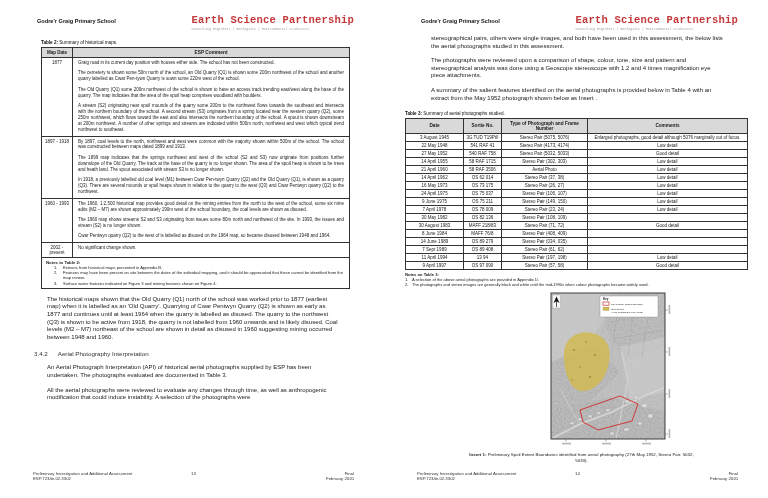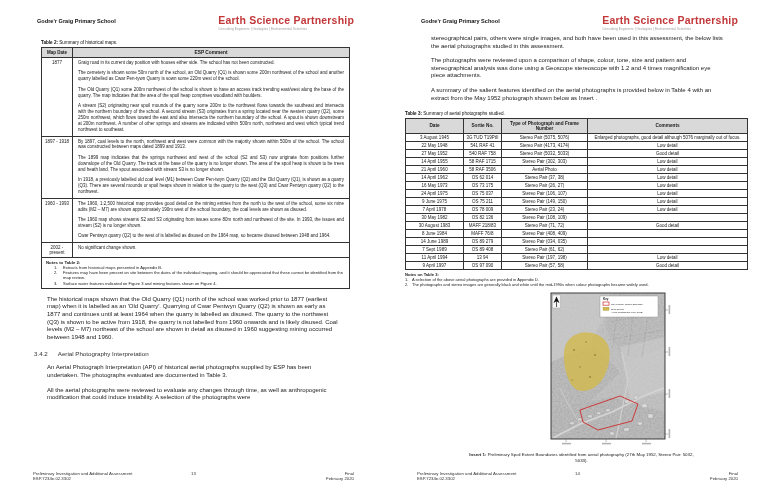--- a/index.html
+++ b/index.html
@@ -3,21 +3,21 @@
 <meta charset="utf-8">
 <style>
   html,body{margin:0;padding:0;background:#ffffff;}
   body{width:768px;height:498px;font-family:"Liberation Sans","DejaVu Sans",sans-serif;color:#1a1a1a;}
   .spread{display:flex;width:768px;height:498px;background:#fff;}
   .page{position:relative;width:384px;height:498px;overflow:hidden;background:#fff;box-sizing:border-box;}
 
   
   .page-header{display:flex;justify-content:space-between;align-items:flex-start;padding:15px 30px 0 37px;}
   .doc-title{font-size:5.6px;font-weight:bold;color:#111;padding-top:3px;}
-  .brand{text-align:left;}
+  .brand{text-align:left;font-family:Liberation Mono, monospace;}
   .brand-name{font-size:10.5px;font-weight:600;color:#c2383a;letter-spacing:.2px;line-height:11px;}
   .brand-tagline{font-size:3.1px;color:#9a9a9a;margin-top:1px;letter-spacing:.1px;}
 
   
   .content{padding:0 32px 0 43px;}
 
   .tbl-caption{font-size:4.6px;margin:9px 0 2px -2px;color:#111;}
   .tbl-caption b{font-weight:bold;}
 
   table{border-collapse:collapse;}

